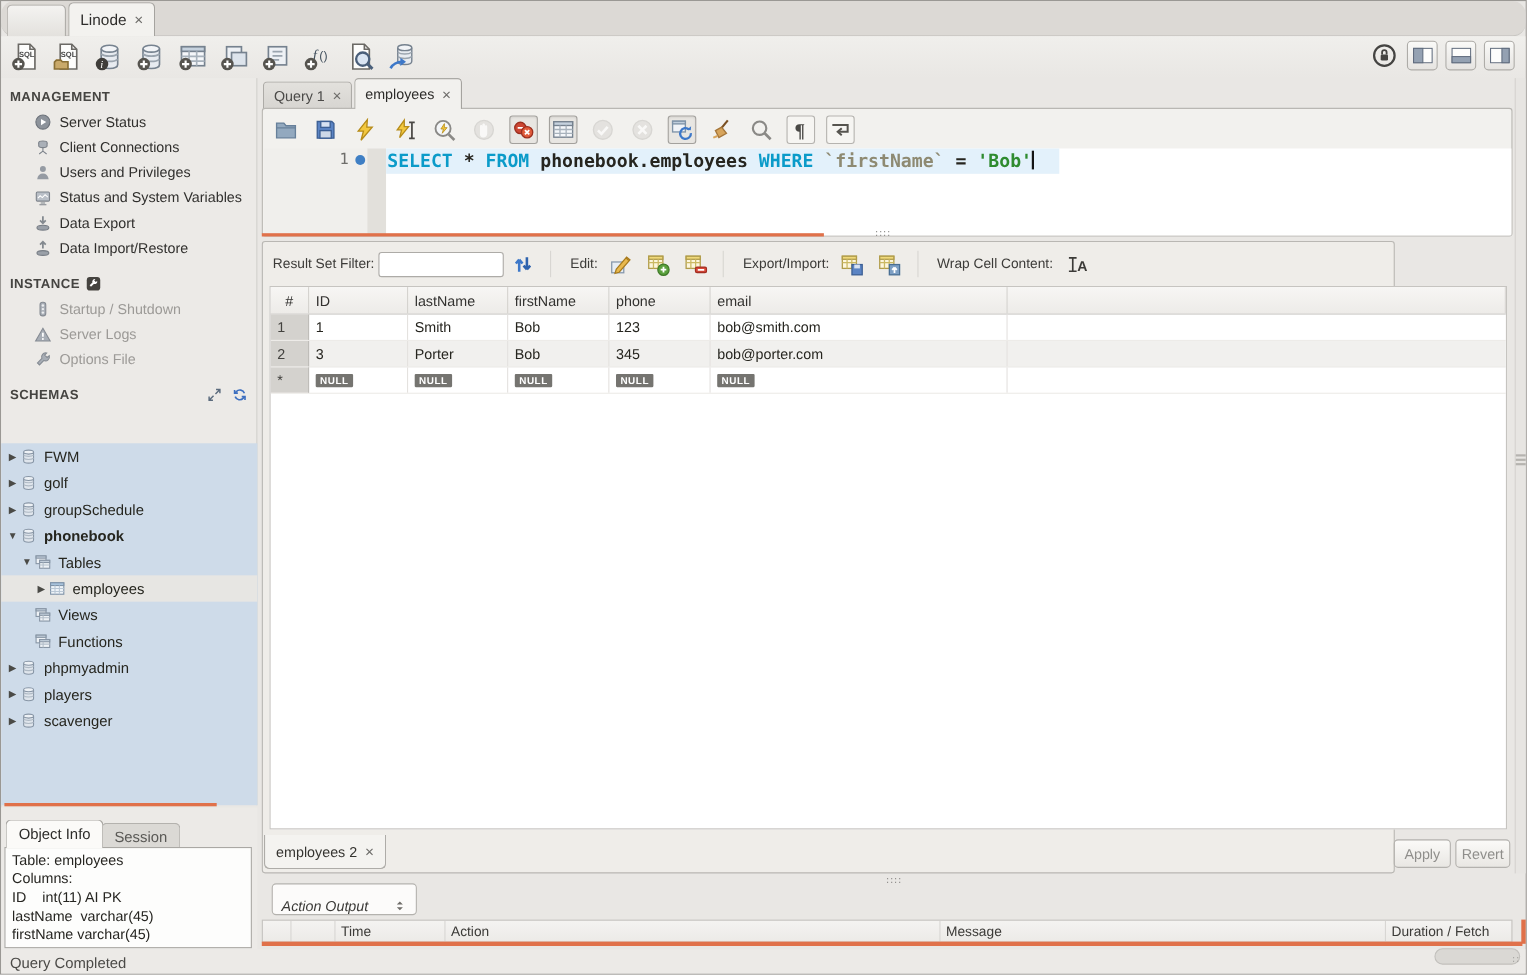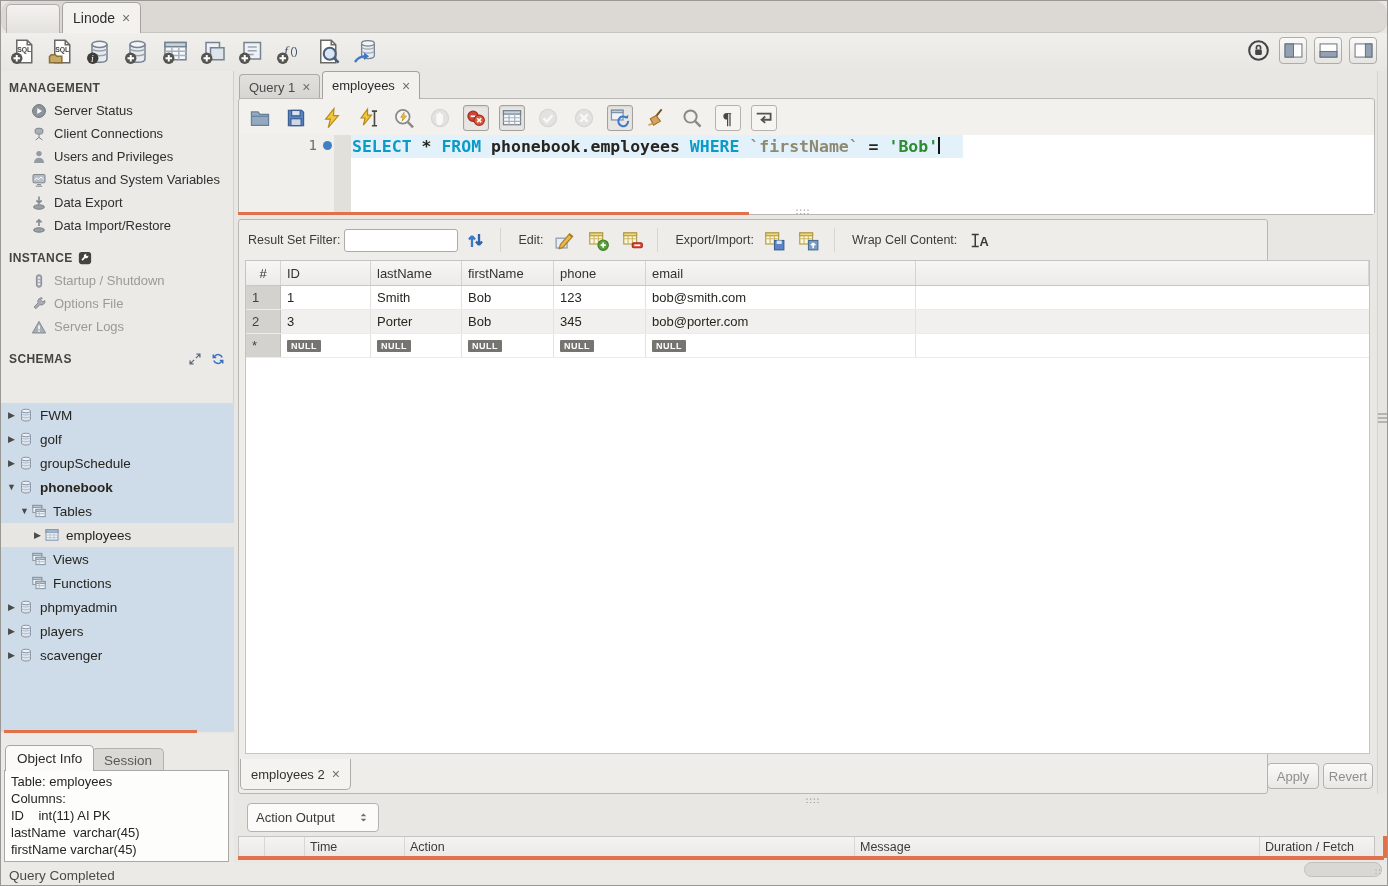--- a/index.html
+++ b/index.html
@@ -106,21 +106,21 @@
   .gcell.gut{background:#d4d2ce;border-right:1px solid #bfbdb9;color:#43423f;justify-content:flex-start;}
   .grow.hdr .gcell.gut{background:transparent;justify-content:center;}
   .grow.alt{background:#f1f0ee;}
   .gcell.fill{flex:1;border-right:none;}
   .null-badge{background:#757470;color:#fff;font-size:9px;font-weight:bold;padding:1px 4px;border-radius:1px;letter-spacing:.5px;}
 
   .rs-tab{position:absolute;left:1px;top:539px;height:31px;background:#f4f3f0;border:1px solid #aeaca8;border-top:none;border-radius:0 0 5px 5px;display:flex;align-items:center;padding:0 10px;font-size:13px;color:#34332f;}
   .btn{position:absolute;top:543px;height:26px;border:1px solid #b4b2ae;border-radius:4px;background:linear-gradient(#fbfaf8,#e9e7e3);font-size:13px;color:#8f8e8b;display:flex;align-items:center;justify-content:center;font-family:"Liberation Sans",sans-serif;}
 
   
-  .ao-select{position:absolute;left:246px;top:802px;width:132px;height:29px;background:#fcfbfa;border:1px solid #b4b2ae;border-radius:4px;display:flex;align-items:center;font-size:13px;color:#3b3a37;padding:0 8px;}
+  .ao-select{position:absolute;left:246px;top:802px;width:132px;height:29px;background:#fcfbfa;border:1px solid #b4b2ae;border-radius:4px;display:flex;align-items:flex-end;font-size:13px;color:#3b3a37;padding:0 8px;font-style:italic;}
   .ao-select .spin{margin-left:auto;}
   .ao-select .spin svg{width:13px;height:15px;}
   #ao-header{position:absolute;left:237px;top:835px;width:1137px;height:21px;background:linear-gradient(#f4f3f1,#eceae7);border:1px solid #c6c4c0;display:flex;overflow:hidden;}
   .ao-cell{font-size:12.5px;color:#3c3b38;display:flex;align-items:center;padding:0 5px;border-right:1px solid #d8d6d3;white-space:nowrap;overflow:hidden;flex:0 0 auto;}
   .ao-orange-h{position:absolute;left:237px;top:855px;width:1146px;height:4px;background:#e0714a;}
   .ao-orange-v{position:absolute;left:1382px;top:835px;width:5px;height:22px;background:#e0714a;}
   .hscroll-thumb{position:absolute;left:1303px;top:861px;width:78px;height:15px;border-radius:8px;background:#dad8d4;border:1px solid #c2c0bc;}
   .corner-grip{position:absolute;left:1374px;top:866px;color:#a5a3a0;font-size:9px;letter-spacing:1px;}
   .right-track{position:absolute;left:1376px;top:70px;width:12px;height:723px;background:#e7e5e2;border-left:1px solid #d5d3cf;}
   .right-grip{position:absolute;left:1377px;top:410px;width:10px;color:#9a98f;}
@@ -371,34 +371,34 @@
               <circle cx="8" cy="4.8" r="1.1" fill="#eceef0"></circle>
               <circle cx="8" cy="8" r="1.1" fill="#eceef0"></circle>
               <circle cx="8" cy="11.2" r="1.1" fill="#eceef0"></circle>
             </svg>
           </span>
           <span>Startup / Shutdown</span>
         </div>
         <div class="side-item disabled">
           <span class="icon">
             <svg viewBox="0 0 16 16">
-              <path d="M13.8 4.4a3.6 3.6 0 0 1-4.9 4.3l-4 4-1.8-1.8 4-4a3.6 3.6 0 0 1 4.3-4.9L9.6 3.8l2.2 2.2z" fill="#a8aeb6" stroke="#858b93"></path>
-            </svg>
-          </span>
-          <span>Options File</span>
-        </div>
-        <div class="side-item disabled">
-          <span class="icon">
-            <svg viewBox="0 0 16 16">
               <path d="M8 2.4 14.6 14H1.4z" fill="#a8aeb6" stroke="#858b93"></path>
               <path d="M8 6.4v3.8" stroke="#fff" stroke-width="1.6"></path>
               <circle cx="8" cy="12.1" r=".9" fill="#fff"></circle>
             </svg>
           </span>
           <span>Server Logs</span>
+        </div>
+        <div class="side-item disabled">
+          <span class="icon">
+            <svg viewBox="0 0 16 16">
+              <path d="M13.8 4.4a3.6 3.6 0 0 1-4.9 4.3l-4 4-1.8-1.8 4-4a3.6 3.6 0 0 1 4.3-4.9L9.6 3.8l2.2 2.2z" fill="#a8aeb6" stroke="#858b93"></path>
+            </svg>
+          </span>
+          <span>Options File</span>
         </div>
       </div>
 
     <div class="side-header" style="top:281px;">
       <span>SCHEMAS</span>
     </div>
     <div class="schemas-actions" style="top:281px;">
       <span class="icon">
           <svg viewBox="0 0 16 16">
             <path d="M9.6 2.4h4v4M13.6 2.4 9 7M6.4 13.6h-4v-4M2.4 13.6 7 9" stroke="#5b6b7d" stroke-width="1.5" fill="none"></path>

